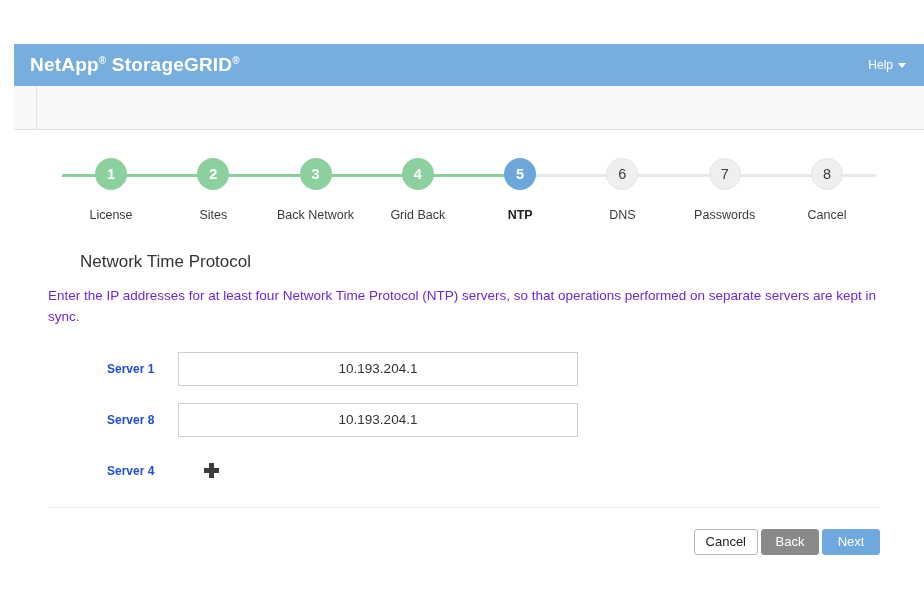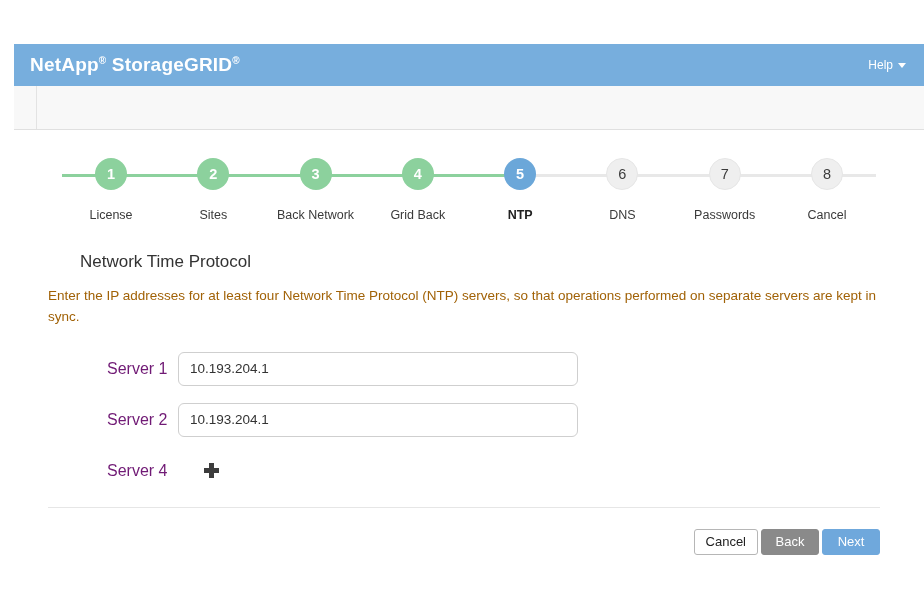--- a/index.html
+++ b/index.html
@@ -175,53 +175,55 @@
     margin-top: 24px;
     font-size: 17px;
     color: #333333;
     font-weight: normal;
     margin-left: 32px;
   }
   .section-desc {
     margin-top: 14px;
     font-size: 13.5px;
     line-height: 1.55;
-    color: #a16207;
+    color: #6d28d9;
     max-width: 840px;
   }
 
   
   .form {
     margin-top: 24px;
   }
   .form-row {
     display: flex;
     align-items: center;
     margin-bottom: 17px;
     height: 34px;
   }
   .form-label {
     width: 130px;
     padding-left: 59px;
     box-sizing: border-box;
-    font-size: 16px;
-    color: #701a75;
+    font-size: 12px;
+    color: #1d4ed8;
+    font-weight: bold;
   }
   .form-input {
     width: 400px;
     height: 34px;
     box-sizing: border-box;
     border: 1px solid #cfcfcf;
-    border-radius: 6px;
+    border-radius: 0;
     padding: 0 11px;
     font-size: 13.5px;
     font-family: "Liberation Sans", sans-serif;
     color: #333333;
     background: #ffffff;
     outline: none;
+    text-align: center;
   }
   .form-input.focused {
     border-color: #6fb2e8;
     box-shadow: 0 0 4px 1px rgba(102,175,233,0.45);
   }
   .add-btn {
     margin-left: 22px;
     width: 22px;
     height: 22px;
     display: flex;
@@ -363,21 +365,21 @@
     <div class="section-desc">Enter the IP addresses for at least four Network Time Protocol (NTP) servers, so that operations performed on separate servers are kept in sync.</div>
 
     <div class="form">
 
       <div class="form-row">
         <div class="form-label">Server 1</div>
         <input class="form-input" type="text" value="10.193.204.1" style="">
       </div>
 
       <div class="form-row">
-        <div class="form-label">Server 2</div>
+        <div class="form-label">Server 8</div>
         <input class="form-input" type="text" value="10.193.204.1" style="">
       </div>
 
 
       <div class="form-row">
         <div class="form-label">Server 4</div>
         <button class="add-btn">
           <span class="plus-glyph"></span>
         </button>
       </div>

